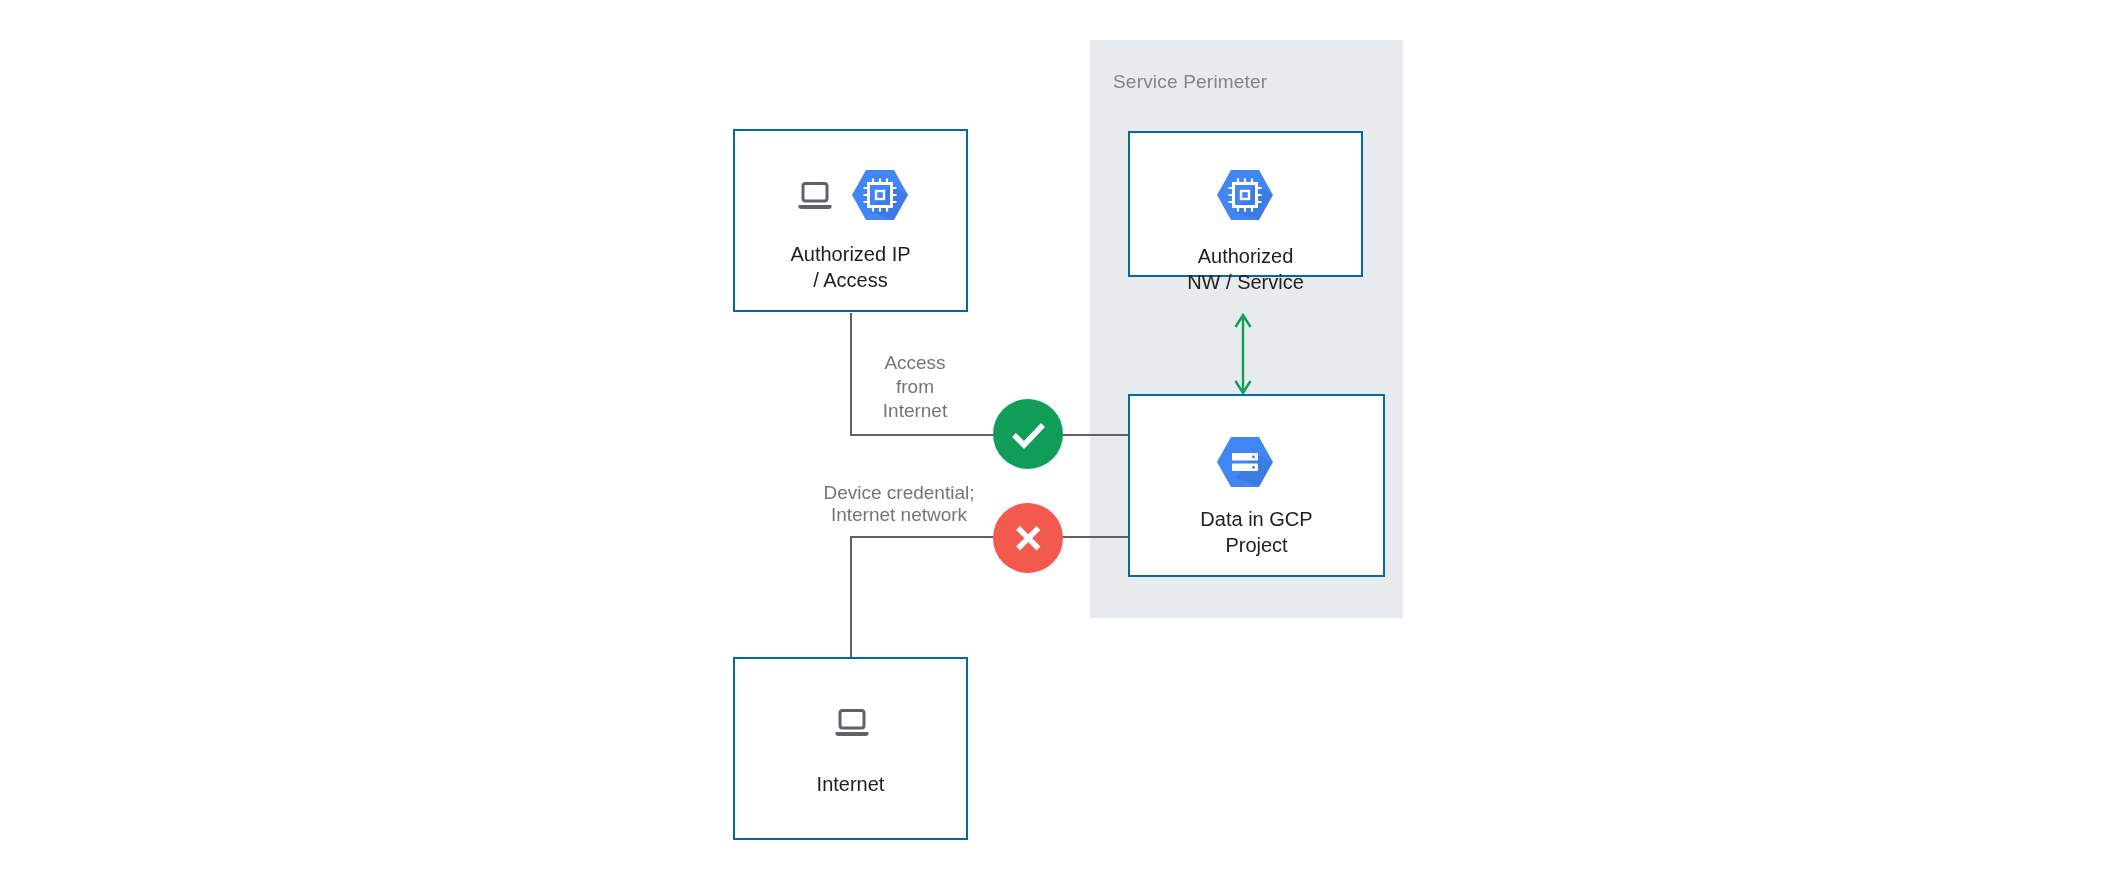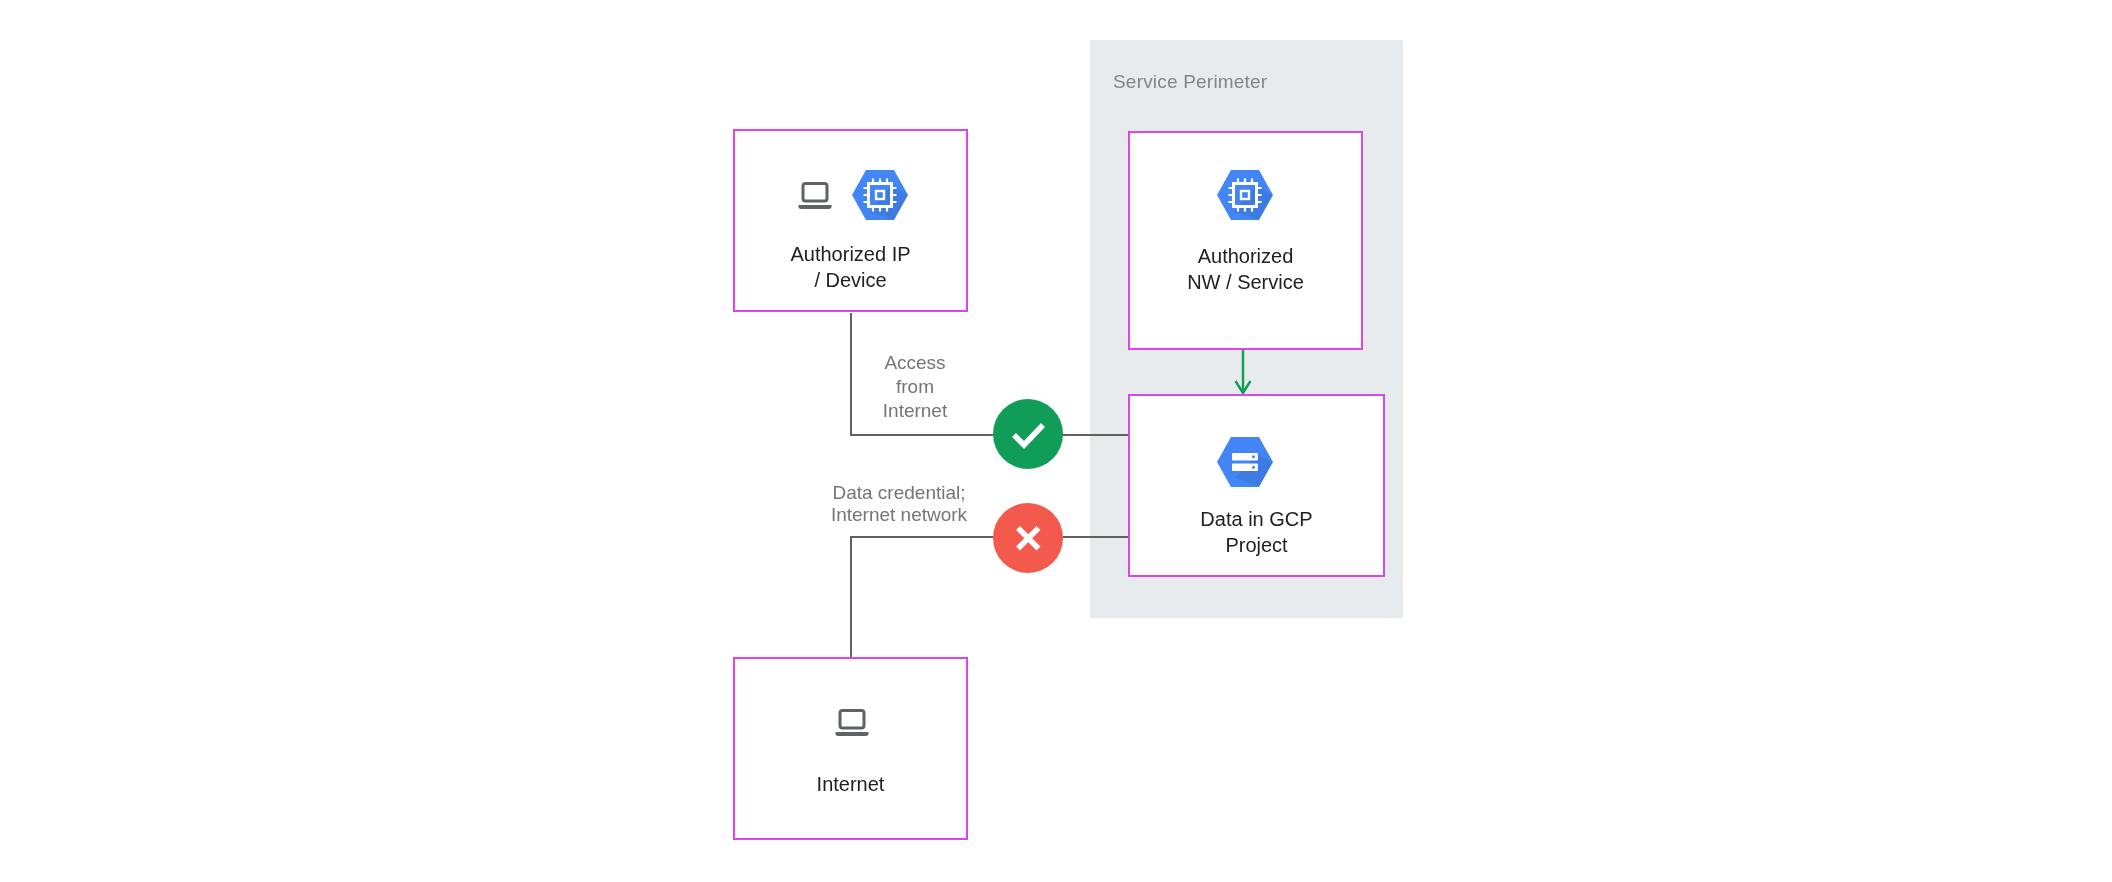--- a/index.html
+++ b/index.html
@@ -26,24 +26,24 @@
     font-size: 19px;
     color: #80868B;
     letter-spacing: 0.2px;
     white-space: nowrap;
     text-align: center;
   }
 
   .node-box {
     position: absolute;
     background: #ffffff;
-    border: 2px solid #d946ef;
+    border: 2px solid #0369a1;
   }
   .box-authorized-ip { left: 733px; top: 129px; width: 235px; height: 183px; }
-  .box-authorized-nw { left: 1128px; top: 131px; width: 235px; height: 219px; }
+  .box-authorized-nw { left: 1128px; top: 131px; width: 235px; height: 146px; }
   .box-data-gcp      { left: 1128px; top: 394px; width: 257px; height: 183px; }
   .box-internet      { left: 733px;  top: 657px; width: 235px; height: 183px; }
 
   .node-label {
     position: absolute;
     left: 0; right: 0;
     top: 110px;
     text-align: center;
     font-size: 20px;
     line-height: 26px;
@@ -125,21 +125,21 @@
         <path d="M21 8.5 V13 M28 8.5 V13 M35 8.5 V13"></path>
         <path d="M21 37 V41.5 M28 37 V41.5 M35 37 V41.5"></path>
         <path d="M11.5 18 H16 M11.5 25 H16 M11.5 32 H16"></path>
         <path d="M40 18 H44.5 M40 25 H44.5 M40 32 H44.5"></path>
       </g>
       <rect x="16.5" y="13.5" width="23" height="23" fill="none" stroke="#ffffff" stroke-width="3"></rect>
       <rect x="24" y="21" width="8" height="8" fill="none" stroke="#ffffff" stroke-width="2.4"></rect>
     </svg>
     <div class="node-label">
       <div>Authorized IP</div>
-      <div>/ Device</div>
+      <div>/ Access</div>
     </div>
   </div>
 
   <div class="node-box box-authorized-nw">
     <svg class="icon" style="left:87px; top:37px;" width="56" height="50" viewBox="0 0 56 50">
       <defs>
           <clipPath id="hexclip-b">
             <polygon points="0,25 14,0 42,0 56,25 42,50 14,50"></polygon>
           </clipPath>
         </defs>
@@ -189,21 +189,21 @@
       <div>Internet</div>
     </div>
   </div>
 
   <div class="edge-label edge-label-access">
     <div>Access</div>
     <div>from</div>
     <div>Internet</div>
   </div>
   <div class="edge-label edge-label-credential">
-    <div>Data credential;</div>
+    <div>Device credential;</div>
     <div>Internet network</div>
   </div>
 
   <div class="status-circle status-allowed">
     <svg width="70" height="70" viewBox="0 0 70 70">
       <path d="M21 36 L31 46 L50 26" fill="none" stroke="#ffffff" stroke-width="5.5"></path>
     </svg>
   </div>
   <div class="status-circle status-denied">
     <svg width="70" height="70" viewBox="0 0 70 70">

